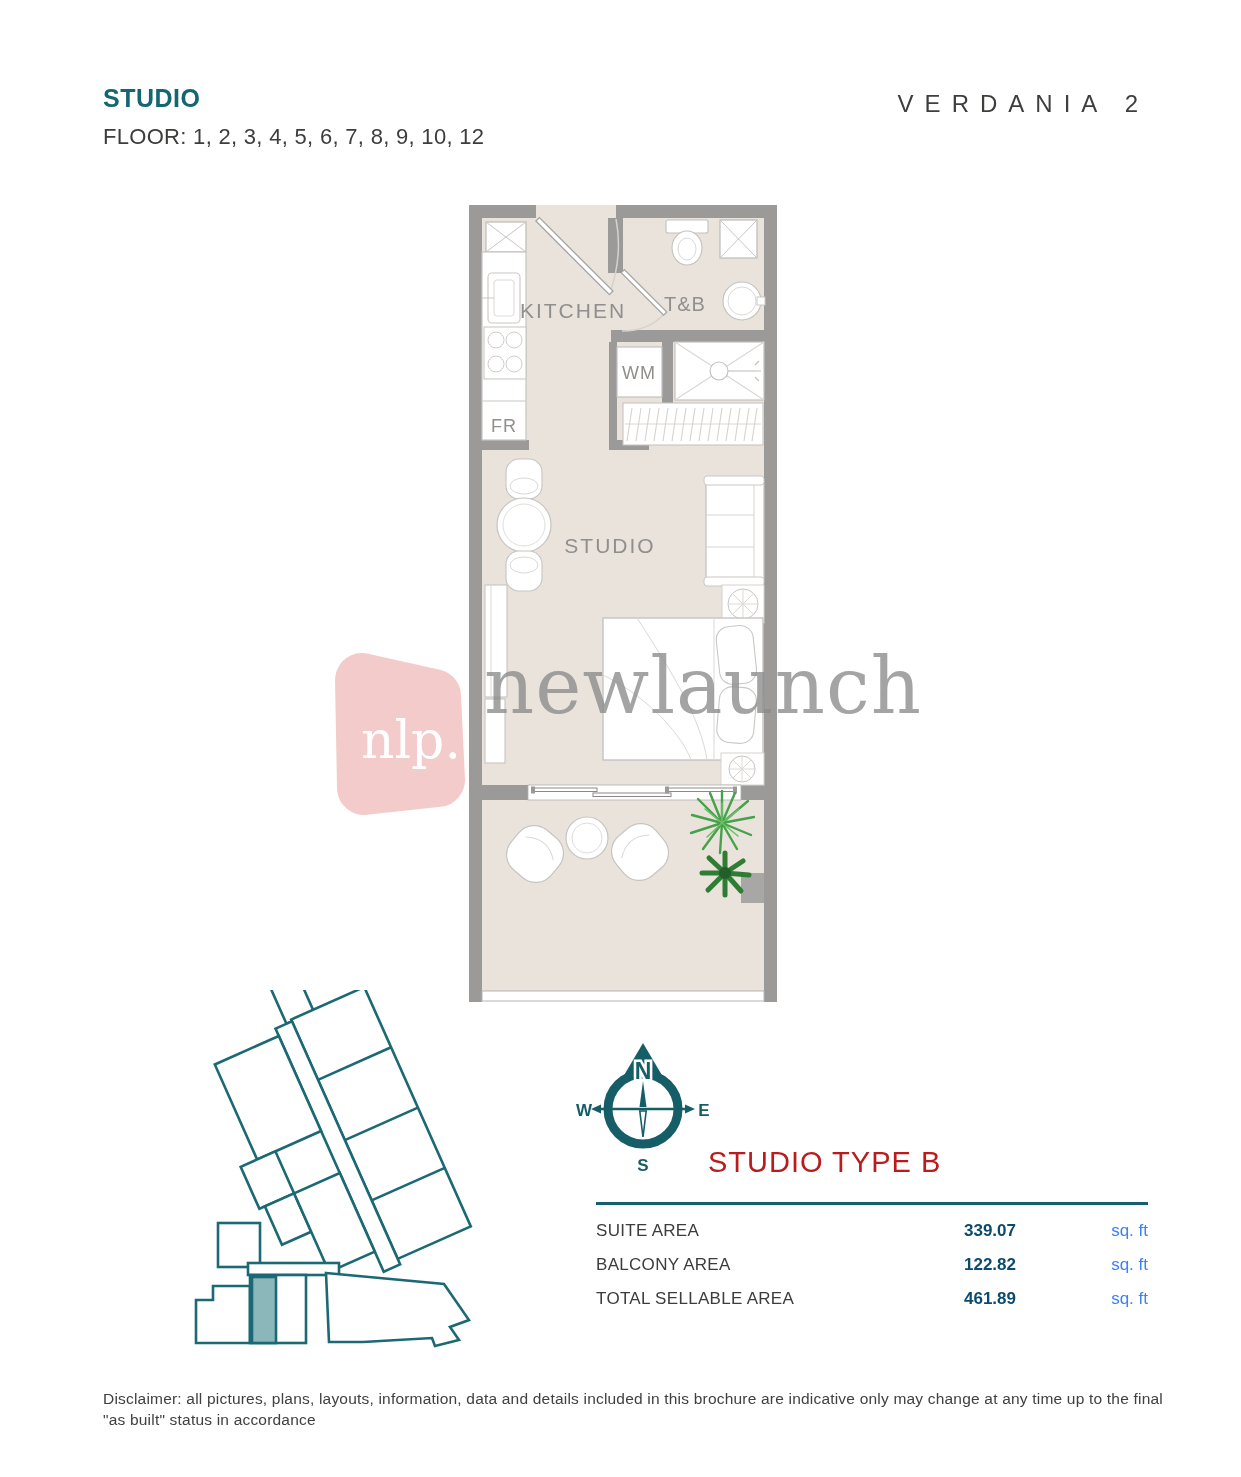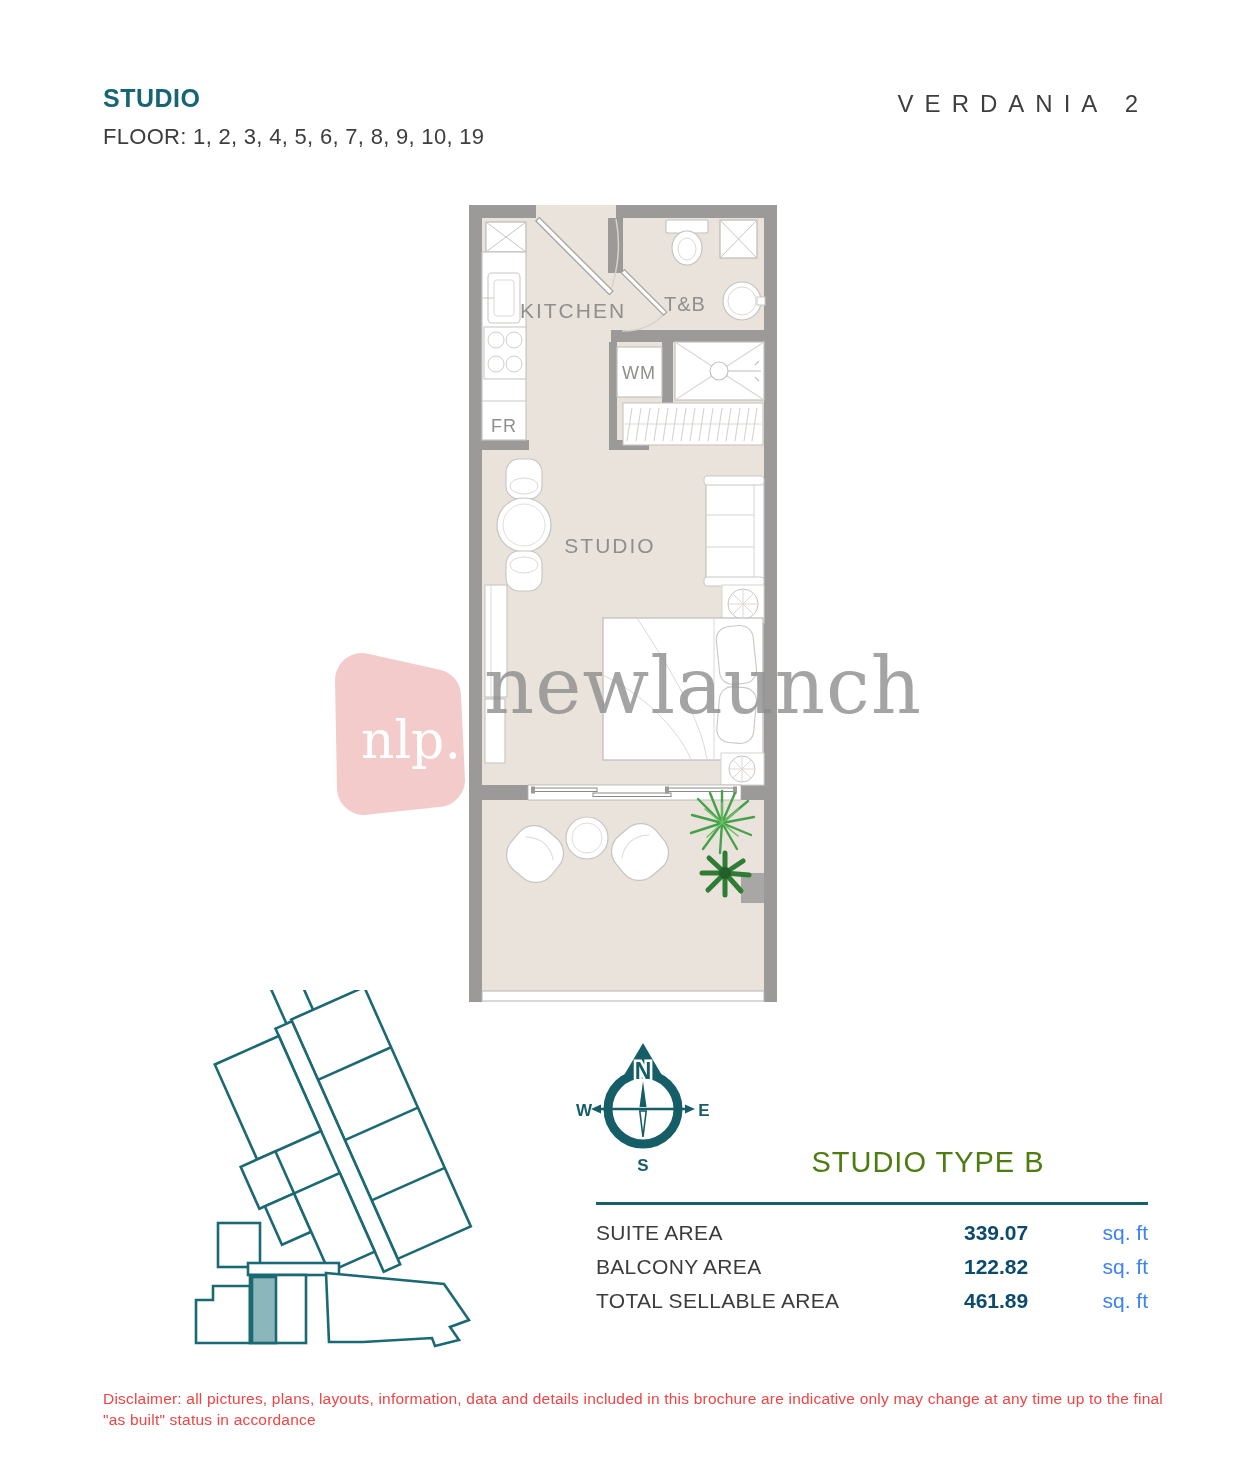--- a/index.html
+++ b/index.html
@@ -20,38 +20,38 @@
   .wm-logo{left:318px;top:640px;width:142px;height:180px;opacity:.92;z-index:5;}
   .wm-text{left:476px;top:650px;z-index:5;font-family:"DejaVu Serif",serif;
            font-size:78px;line-height:73px;color:rgba(138,138,138,.78);letter-spacing:1px;white-space:nowrap;text-align:right;}
   .wm-dot{color:rgba(231,166,168,.9);font-weight:bold;}
 
   
   .compass{left:565px;top:1035px;width:145px;height:145px;}
   .keyplan{left:185px;top:990px;width:285px;height:365px;}
 
   
-  .typeb-title{left:700px;top:1146px;width:440px;text-align:center;font-size:29px;color:#4d7c0f;letter-spacing:1px;}
+  .typeb-title{left:700px;top:1146px;width:440px;text-align:left;font-size:29px;color:#b91c1c;letter-spacing:1px;}
   .rule{left:588px;top:1202px;width:552px;height:3px;background:#14606c;}
   .area-table{left:588px;top:1221px;width:552px;}
-  .arow{display:flex;align-items:baseline;height:34px;font-size:21px;color:#3c3c3b;}
+  .arow{display:flex;align-items:baseline;height:34px;font-size:17px;color:#3c3c3b;}
   .arow .lbl{flex:1;letter-spacing:.3px;}
   .arow .val{width:100px;text-align:left;font-weight:bold;color:#0c4a6e;}
   .arow .unit{width:84px;text-align:right;color:#3b82f6;}
 
   
-  .disclaimer{left:95px;top:1388px;width:1075px;font-size:15.5px;line-height:21px;color:#ef4444;letter-spacing:.2px;}
+  .disclaimer{left:95px;top:1388px;width:1075px;font-size:15.5px;line-height:21px;color:#404040;letter-spacing:.2px;}
 </style>
 </head>
 <body>
 
 <div class="page">
 
   <div class="abs unit-type">STUDIO</div>
-  <div class="abs floors">FLOOR: 1, 2, 3, 4, 5, 6, 7, 8, 9, 10, 19</div>
+  <div class="abs floors">FLOOR: 1, 2, 3, 4, 5, 6, 7, 8, 9, 10, 12</div>
   <div class="abs brand">VERDANIA 2</div>
 
   <svg class="abs plan" viewBox="0 0 308 797">
 
     <rect x="0" y="0" width="308" height="786" fill="#eae3dc"></rect>
 
     <g fill="#9b9a98">
       <rect x="0" y="0" width="67" height="13"></rect>
       <rect x="147" y="0" width="161" height="13"></rect>
       <rect x="0" y="13" width="13" height="784"></rect>

